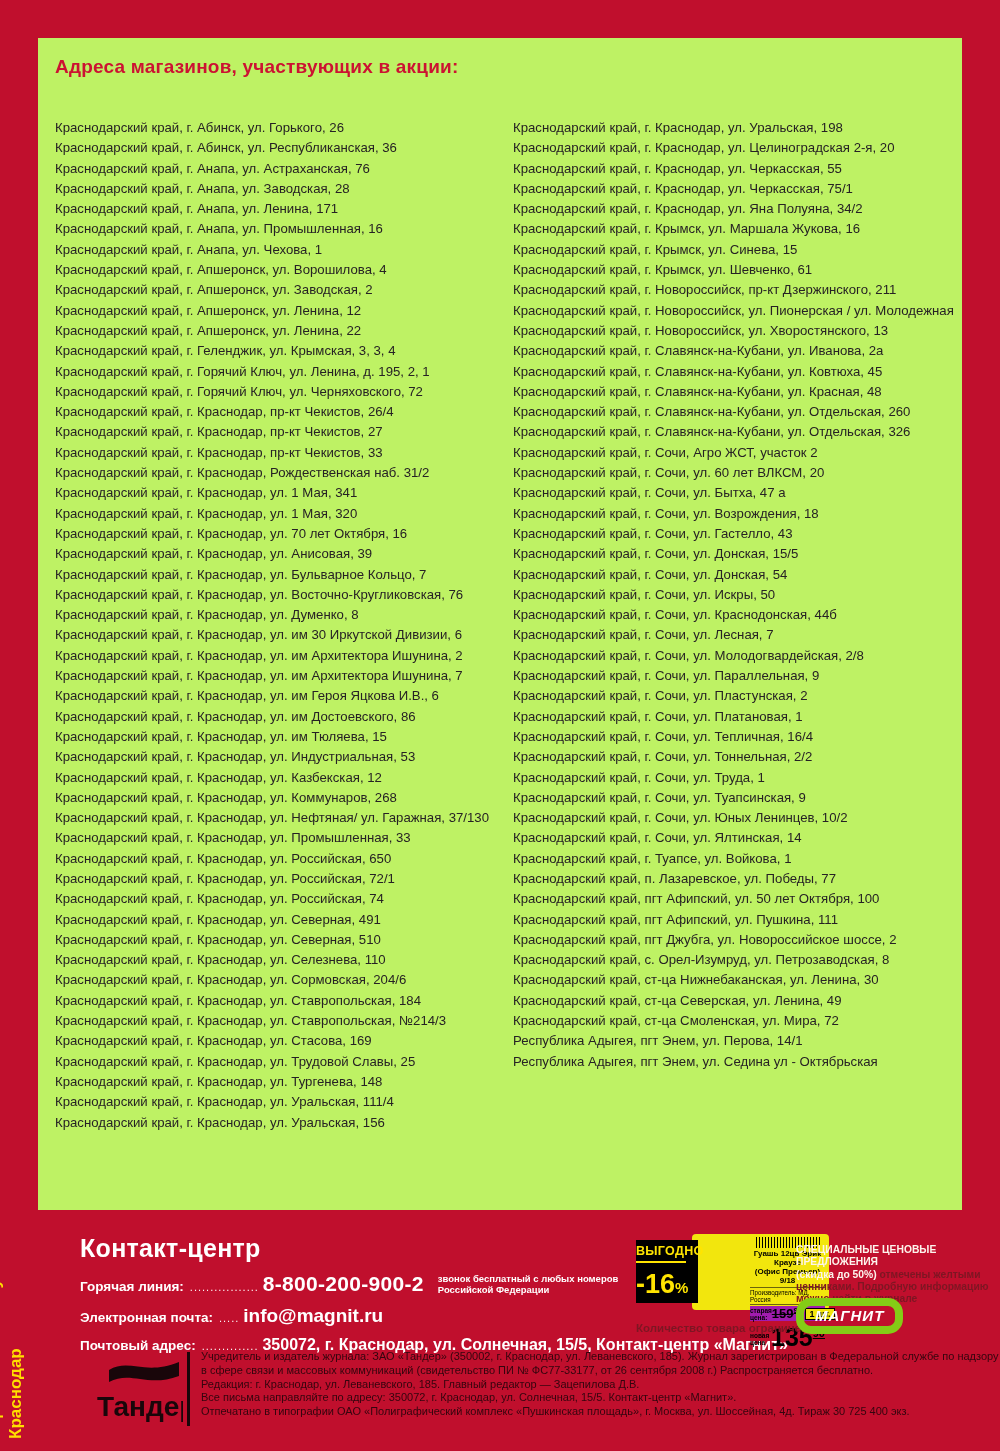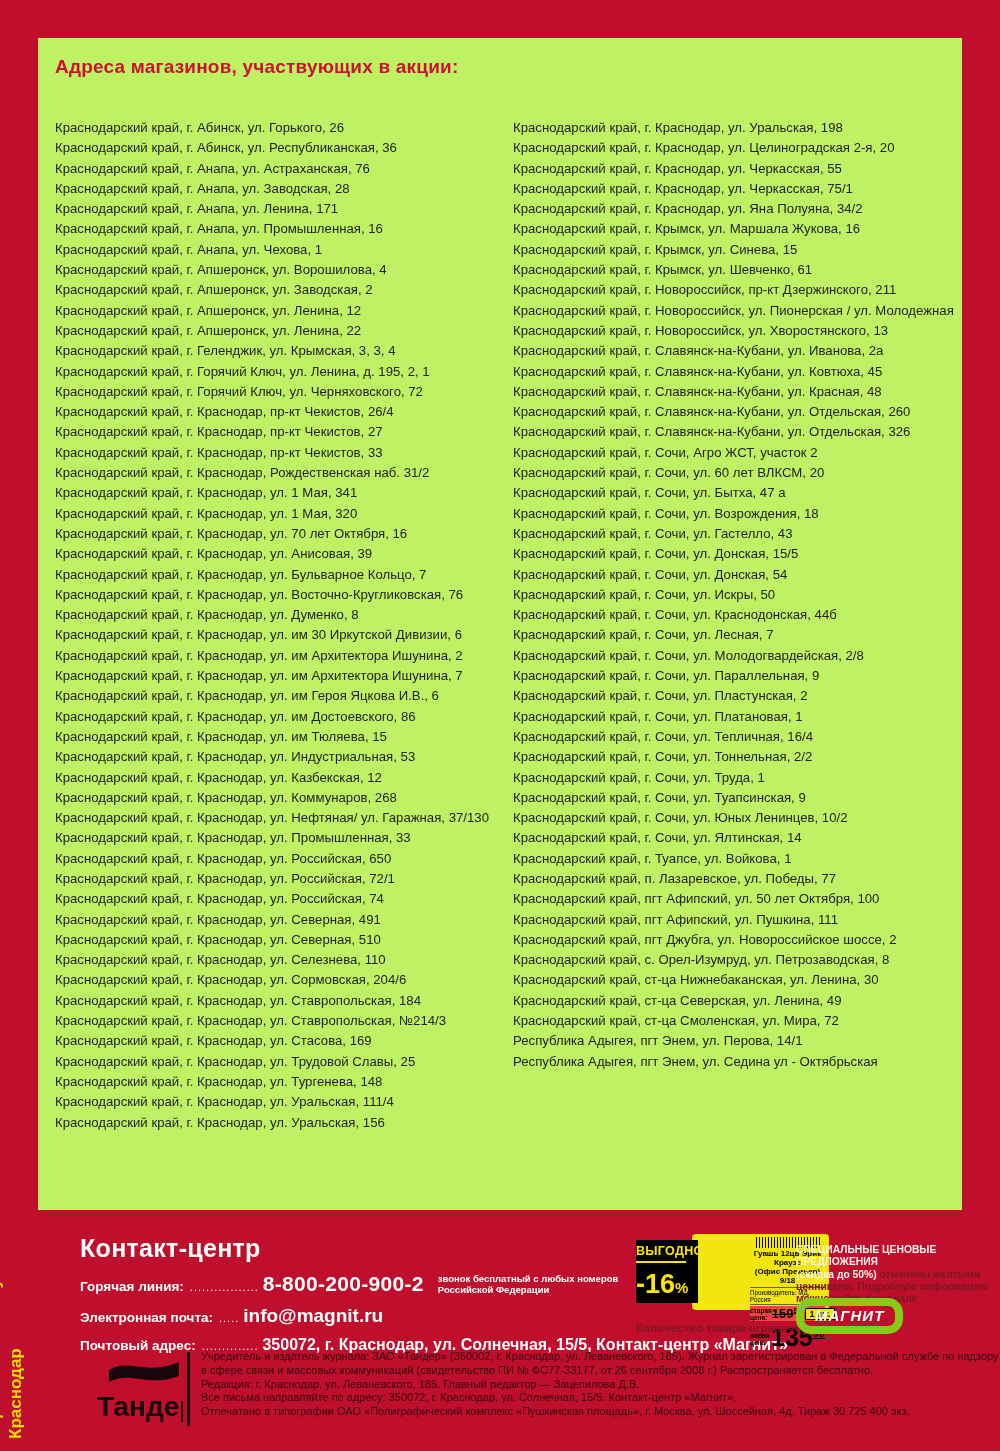--- a/index.html
+++ b/index.html
@@ -31,21 +31,21 @@
   .c-val-postal { font-size:16px; font-weight:bold; }
   .phone-note { margin-left:14px; font-size:9.5px; line-height:11px; font-weight:bold; align-self:center; }
 
   
   .promo { position:absolute; left:636px; top:22px; width:354px; height:110px; }
   .price-tag { position:absolute; left:56px; top:2px; width:137px; height:76px; background:#f2e60d; border-radius:4px; padding:3px 4px 2px 58px; color:#000; }
   .barcode { width:64px; height:11px; margin:0 auto 1px auto;
              background:repeating-linear-gradient(90deg,#000 0 1px,#f2e60d 1px 3px); }
   .tag-name { font-size:8px; font-weight:bold; text-align:center; line-height:9px; }
   .tag-producer { font-size:6.3px; text-align:left; border-top:1px solid #6b650a; border-bottom:1px solid #6b650a; padding:1px 0; margin-top:2px; }
-  .tag-row-old { display:flex; align-items:center; margin-top:1px; background:#ef4444; }
+  .tag-row-old { display:flex; align-items:center; margin-top:1px; background:#a21caf; }
   .tag-old-label { font-size:6.5px; line-height:7px; width:26px; font-weight:bold; }
   .tag-old-price { font-size:13px; font-weight:bold; text-decoration:line-through; flex:1; text-align:right; }
   .tag-old-price sup { font-size:8px; }
   .tag-qty { border:1px solid #000; background:#f2e60d; font-size:9px; font-weight:bold; padding:0 3px; margin-left:3px; white-space:nowrap; }
   .tag-row-new { display:flex; align-items:flex-end; }
   .tag-new-label { font-size:6.5px; line-height:7px; width:26px; font-weight:bold; padding-bottom:4px; }
   .tag-new-price { flex:1; text-align:right; font-size:25px; font-weight:bold; line-height:24px; }
   .tag-new-price sup { font-size:11px; text-decoration:underline; }
 
   .badge { position:absolute; left:0; top:8px; width:62px; background:#000; padding:2px 12px 3px 0; }

